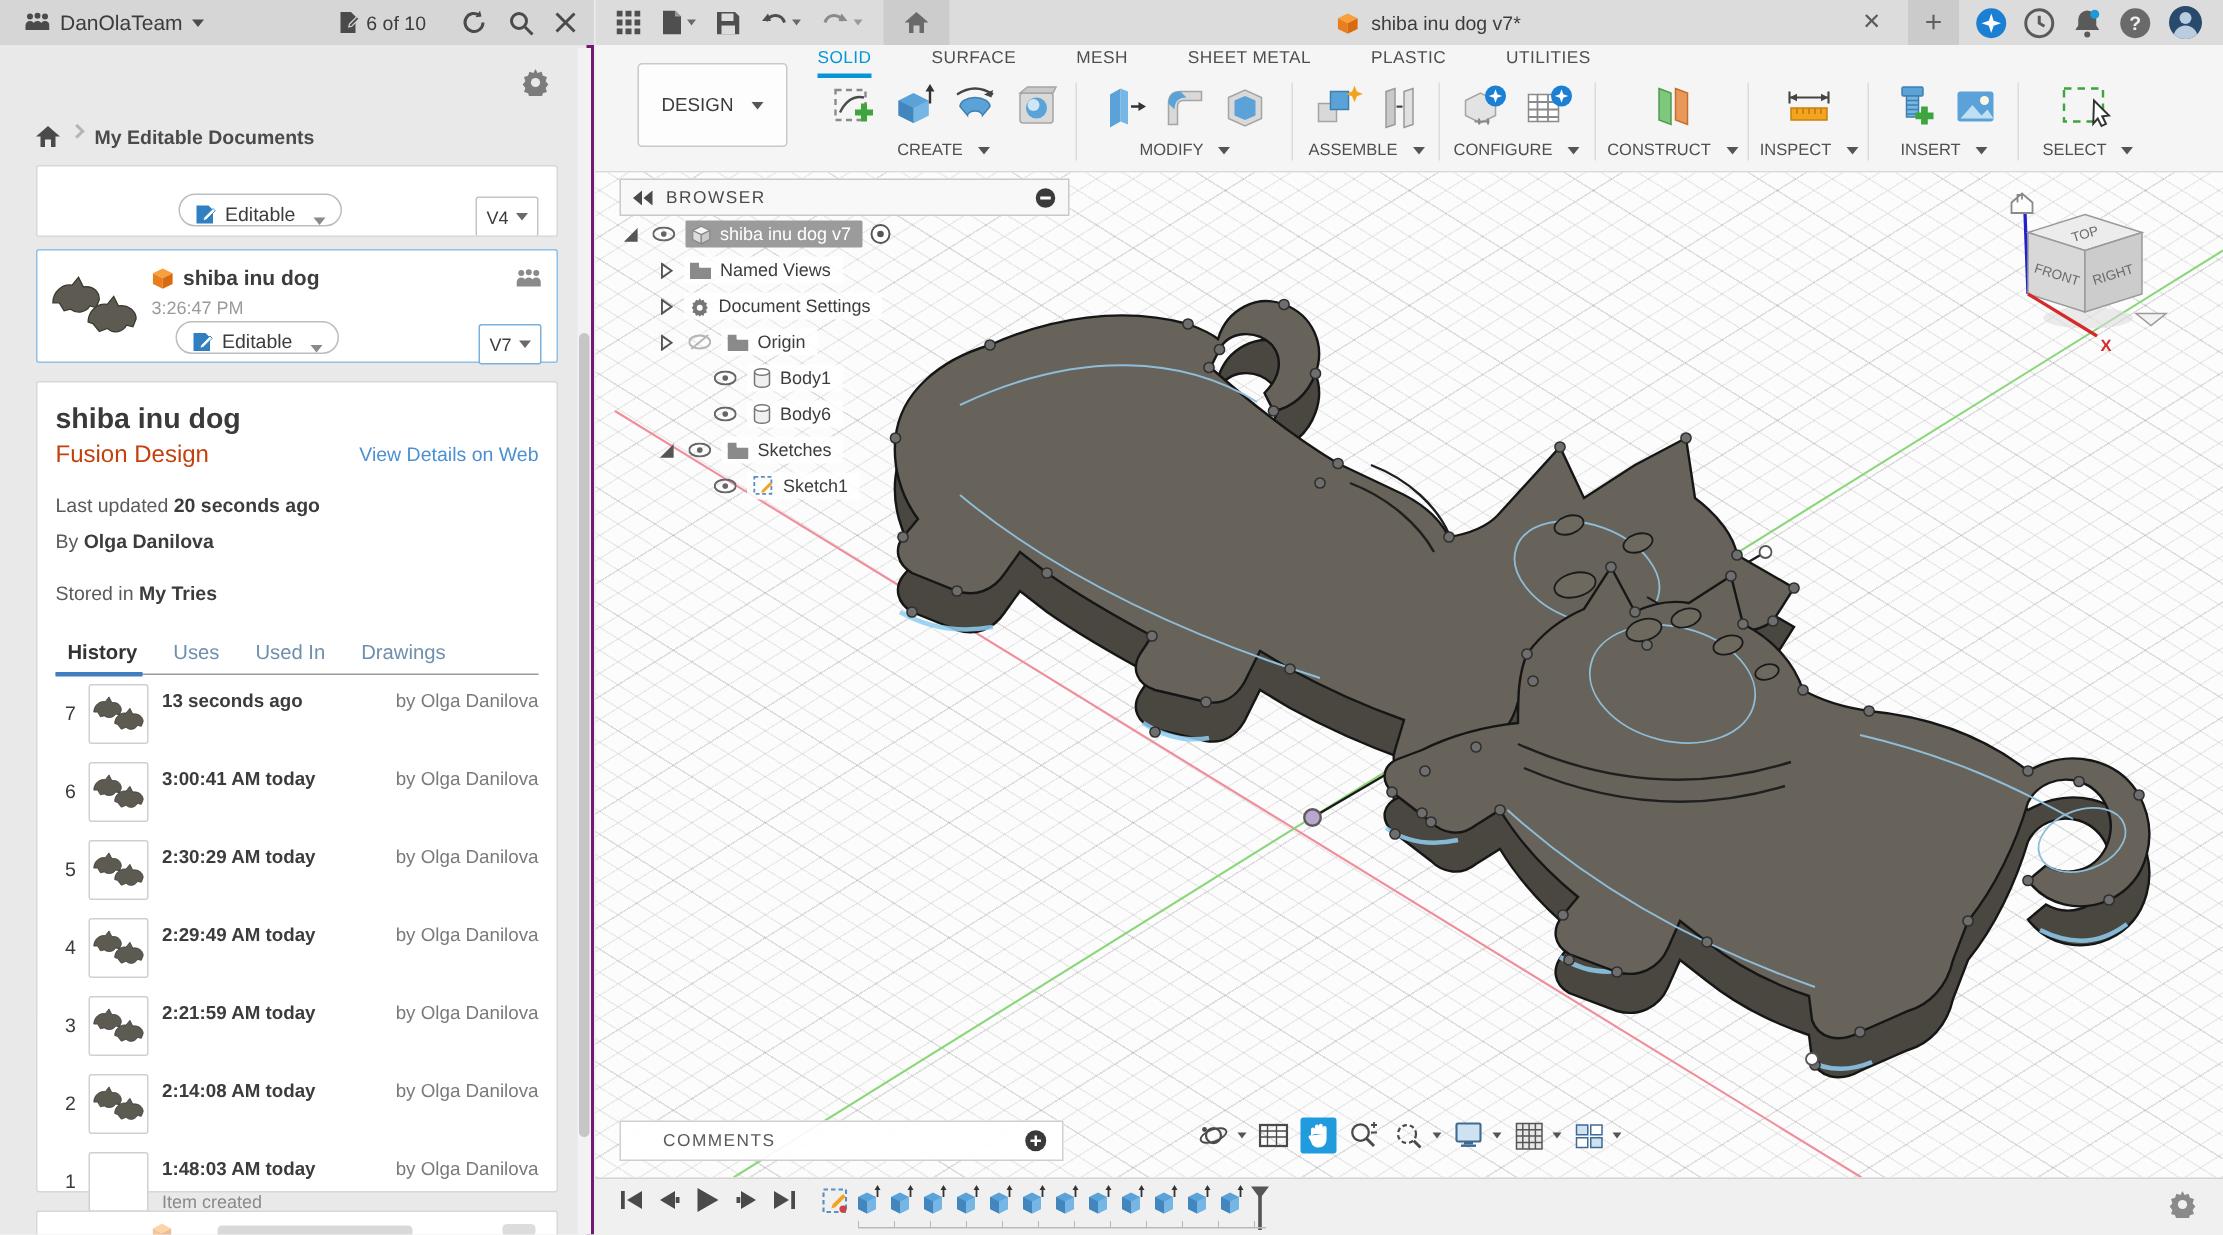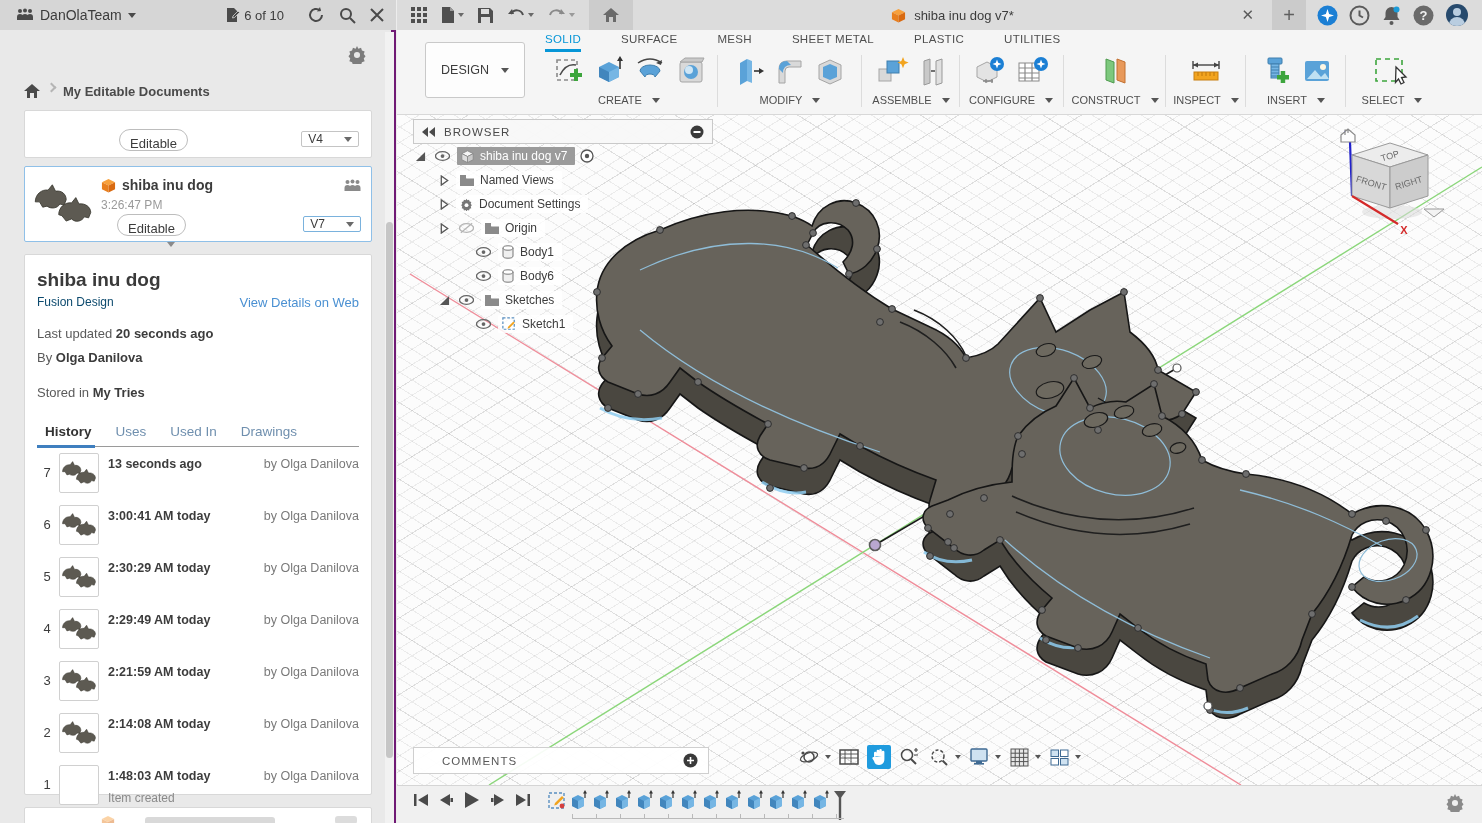--- a/index.html
+++ b/index.html
@@ -14,39 +14,39 @@
   #team-name { font-size:14px; color:#3c3c3c; margin-left:7px; }
   .caret-down { width:0;height:0;border-left:4px solid transparent;border-right:4px solid transparent;border-top:5px solid #4a4a4a; display:inline-block; margin-left:6px;}
   #quota-text { font-size:13px; color:#3c3c3c; margin-left:4px;}
   #panel-gear { left:348px; top:46px; }
   #breadcrumb { left:24px; top:84px; display:flex; align-items:flex-start; gap:8px;}
   #breadcrumb-label { font-size:13px; font-weight:bold; color:#4a4a4a; }
   .crumb-chev { width:7px;height:7px;border-right:2px solid #b5b5b5;border-top:2px solid #b5b5b5; transform:rotate(45deg); }
 
   .card { background:#fff; border:1px solid #d8d8d8; border-radius:2px; }
   #prev-card { left:24px; top:110px; width:348px; height:48px; overflow:hidden; }
-  .pill { display:inline-flex; align-items:flex-end; gap:6px; border:1px solid #bdbdbd; border-radius:13px; background:#fff; height:22px; padding:0 10px; font-size:13px; color:#3c3c3c;flex-direction:column;}
-  .vbox { display:inline-flex; align-items:center; gap:20px; border:1px solid #c4c4c4; border-radius:2px; background:#fff; height:16px; padding:0 6px; font-size:12px; color:#3c3c3c;}
+  .pill { display:inline-flex; align-items:flex-end; gap:6px; border:1px solid #bdbdbd; border-radius:13px; background:#fff; height:22px; padding:0 10px; font-size:13px; color:#3c3c3c;}
+  .vbox { display:inline-flex; align-items:center; gap:4px; border:1px solid #c4c4c4; border-radius:2px; background:#fff; height:27px; padding:0 6px; font-size:12px; color:#3c3c3c;}
   .vbox.sel { border-color:#7ab2dd; }
   #prev-card .pill { position:absolute; left:94px; top:18px;}
   #prev-card .vbox { position:absolute; right:12px; top:20px;}
 
   #sel-card { left:24px; top:166px; width:348px; height:76px; border:1px solid #8fc0e8; }
   #sel-thumb { left:6px; top:8px; width:64px; height:58px; }
   #sel-title-row { left:76px; top:10px; display:flex; align-items:center; gap:6px;}
   #sel-title { font-size:14px; font-weight:bold; color:#3c3c3c;}
   #sel-time { left:76px; top:31px; font-size:12px; color:#9a9a9a;}
   #sel-card .pill { position:absolute; left:92px; top:47px;}
   #sel-card .vbox { position:absolute; right:10px; top:49px;}
   #sel-people { right:10px; top:12px;}
 
   #details-card { left:24px; top:254px; width:348px; height:541px; padding:14px 12px 0 12px; }
   #d-title { font-size:19px; font-weight:bold; color:#3a3a3a; }
   #d-sub-row { display:flex; justify-content:space-between; margin-top:4px; }
-  #d-subtitle { font-size:12px; color:#0c4a6e; }
+  #d-subtitle { font-size:16px; color:#c2410c; }
   #d-link { font-size:13px; color:#4a90d2; cursor:pointer; }
   .d-line { font-size:13px; color:#5a5a5a; margin-top:9px; }
   .d-line b { color:#3c3c3c; }
   #d-updated { margin-top:16px; }
   #d-stored { margin-top:20px; }
   #d-tabs { display:flex; gap:24px; margin-top:24px; border-bottom:1px solid #9a9a9a; padding:0 8px 7px 8px; position:relative;}
   .d-tab { font-size:13.5px; color:#6f8fae; cursor:pointer;}
   .d-tab.active { color:#333; font-weight:bold; }
   #tab-underline { position:absolute; left:0px; bottom:-2px; width:58px; height:3px; background:#3f7fbf; }
   .h-row { display:flex; height:52px; align-items:flex-start; padding-top:6px; }

